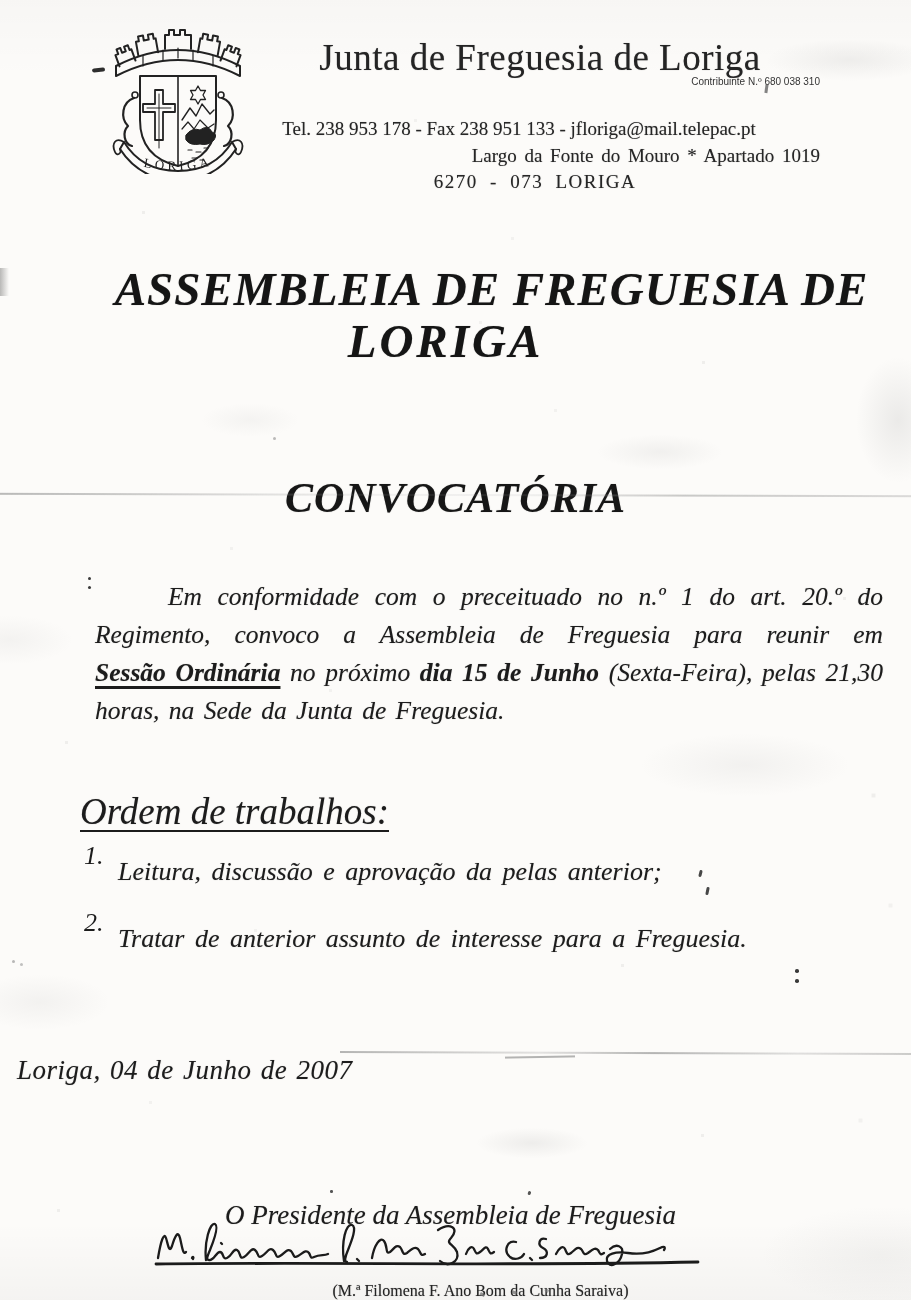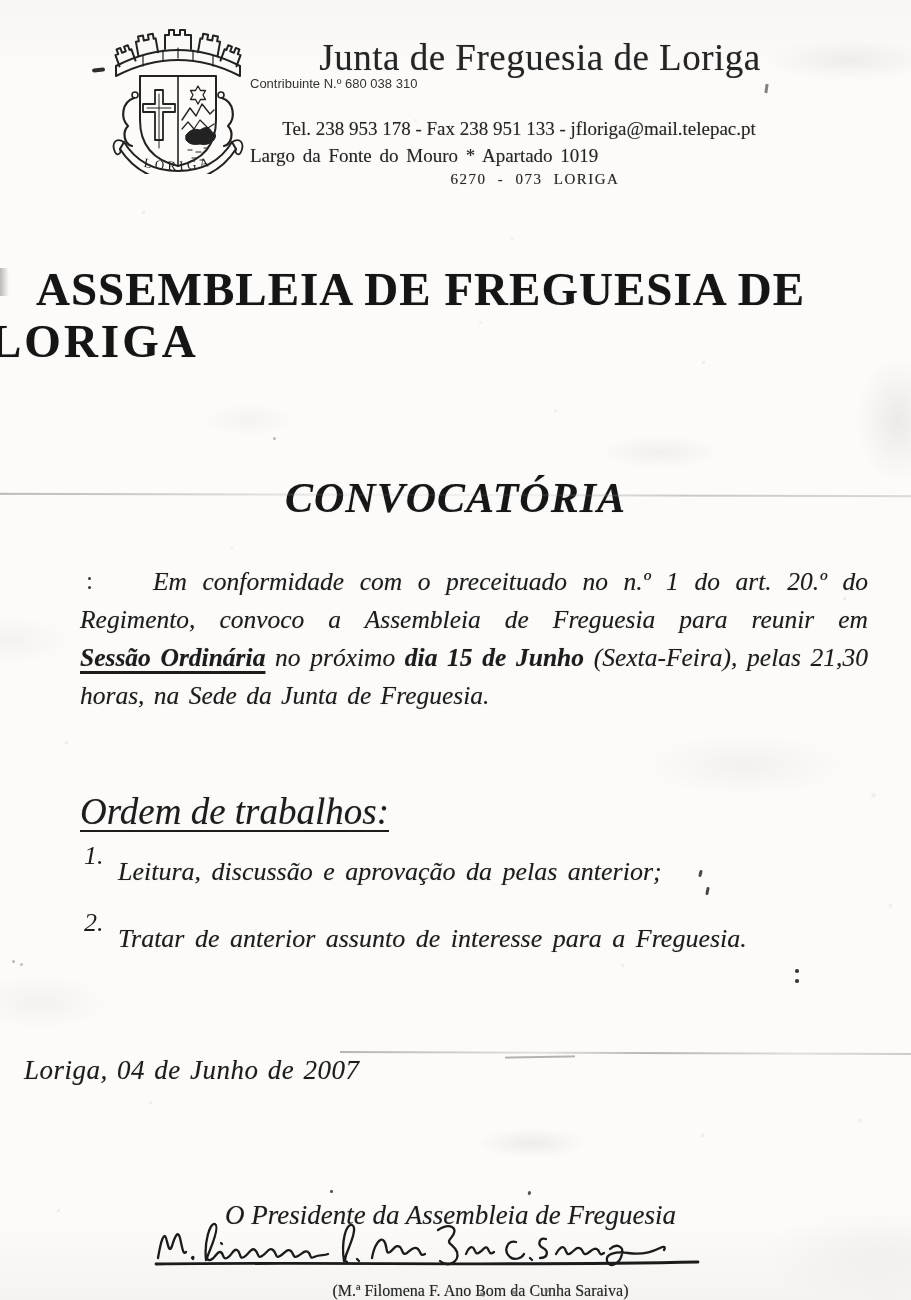--- a/index.html
+++ b/index.html
@@ -23,30 +23,30 @@
   .abs{position:absolute;}
   .ink{text-shadow:0 0 1px rgba(25,25,25,.35);margin-top:16px;}
 
   
   .crest{left:96px; top:2px; width:164px; height:172px;}
   .org-name{
     left:250px; top:20px; width:580px; text-align:center;
     font-size:37px; letter-spacing:.5px; color:#242424;
   }
   .tax-line{
-    left:250px; top:76px; width:570px; text-align:left;
-    font-family:"Liberation Sans", sans-serif; font-size:13px; color:#333;
+    left:250px; top:76px; width:570px; text-align:right;
+    font-family:"Liberation Sans", sans-serif; font-size:10px; color:#333;
   }
   .contact-line{ left:154px; top:102px; width:730px; text-align:center; font-size:19px; color:#262626;}
-  .addr-line{ left:250px; top:129px; width:570px; text-align:left; font-size:19px; word-spacing:3px; color:#262626;}
-  .postal-line{ left:250px; top:155px; width:570px; text-align:center; font-size:15px; letter-spacing:1.5px; word-spacing:6px; color:#262626;}
-
-  
-  .doc-title{ left:0; top:263px; width:100%; 
-    font-size:47px; font-weight:bold; line-height:52px;
+  .addr-line{ left:250px; top:129px; width:570px; text-align:right; font-size:19px; word-spacing:3px; color:#262626;}
+  .postal-line{ left:250px; top:155px; width:570px; text-align:center; font-size:19px; letter-spacing:1.5px; word-spacing:6px; color:#262626;}
+
+  
+  .doc-title{ left:0; top:263px; width:100%; text-align:center;
+    font-size:47px; font-weight:bold; font-style:italic; line-height:52px;
     letter-spacing:1px; color:#151515;}
   .doc-title .t1{display:block; transform:translateX(36px);}
   .doc-title .t2{display:block; transform:translateX(-10px); letter-spacing:3px;}
 
   .subject{ left:0; top:458px; width:100%; text-align:center;
     font-size:42px; font-weight:bold; font-style:italic; letter-spacing:1px; color:#161616;}
 
   
   .body-par{
     left:80px; top:563px; width:788px;
@@ -58,21 +58,21 @@
 
   .agenda-head{
     left:80px; top:774px; font-style:italic; font-size:37px; color:#1c1c1c;
     text-decoration:underline; text-decoration-thickness:2px; text-underline-offset:6px;
   }
   .agenda-item{ left:84px; font-style:italic; font-size:26px; color:#1c1c1c; word-spacing:4px; display:flex;}
   .agenda-item .num{width:34px; flex:0 0 auto;}
   .item-1{top:841px;}
   .item-2{top:908px;}
 
-  .dateline{ left:24px; top:1039px; font-style:italic; font-size:27px; letter-spacing:.5px; word-spacing:2px; color:#1c1c1c;}
+  .dateline{ left:17px; top:1039px; font-style:italic; font-size:27px; letter-spacing:.5px; word-spacing:2px; color:#1c1c1c;}
 
   
   .signer-role{ left:0; top:1184px; width:100%; text-align:center;
     font-style:italic; font-size:27px; color:#1c1c1c; transform:translateX(-5px);}
   .sig-svg{left:148px; top:1214px;}
   .printed-name{ left:0; top:1266px; width:100%; text-align:center;
     font-size:16px; color:#242424; transform:translateX(25px);}
 
   
   .crease{height:2px; pointer-events:none; filter:blur(.4px);}
@@ -162,21 +162,21 @@
   <div class="abs addr-line ink">Largo da Fonte do Mouro  *  Apartado 1019</div>
   <div class="abs postal-line ink">6270 - 073  LORIGA</div>
 
   <h1 class="abs doc-title ink" style="margin:0;">
     <span class="t1">ASSEMBLEIA DE FREGUESIA DE</span>
     <span class="t2">LORIGA</span>
   </h1>
 
   <div class="abs subject ink">CONVOCATÓRIA</div>
 
-  <p class="abs body-par ink" style="margin:0;"><span>Em conformidade com o preceituado no n.º 1 do art. 20.º do Regimento, convoco a Assembleia de Freguesia para reunir em </span><span class="bu">Sessão Ordinária</span><span> no próximo </span><span class="b">dia 15 de Junho</span><span> (Sexta-Feira), pelas 21,30 horas, na Sede da Junta de Freguesia.</span></p>
+  <p class="abs body-par ink" style="margin:15px;"><span>Em conformidade com o preceituado no n.º 1 do art. 20.º do Regimento, convoco a Assembleia de Freguesia para reunir em </span><span class="bu">Sessão Ordinária</span><span> no próximo </span><span class="b">dia 15 de Junho</span><span> (Sexta-Feira), pelas 21,30 horas, na Sede da Junta de Freguesia.</span></p>
 
   <div class="abs agenda-head ink">Ordem de trabalhos:</div>
 
   <div class="abs agenda-item item-1">
     <span class="num">1.</span>
     <span class="txt ink">Leitura, discussão e aprovação da pelas anterior;</span>
   </div>
   <div class="abs agenda-item item-2">
     <span class="num">2.</span>
     <span class="txt ink">Tratar de anterior assunto de interesse para a Freguesia.</span>

